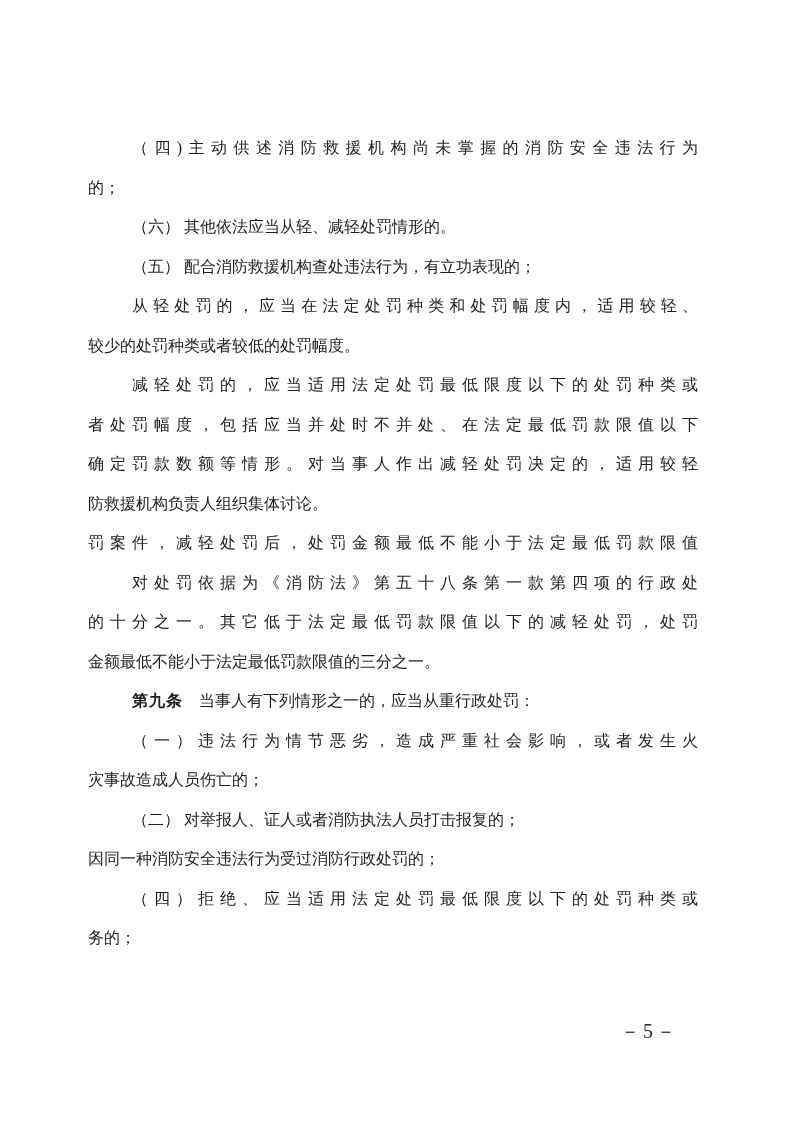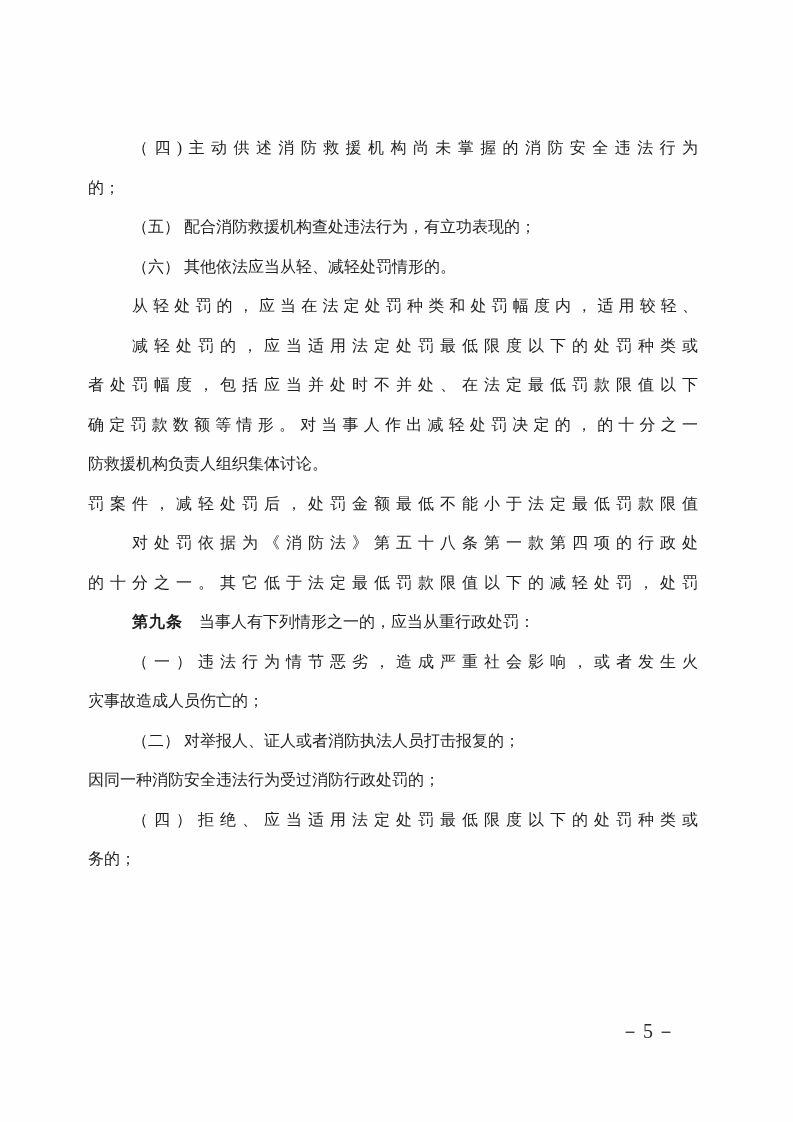--- a/index.html
+++ b/index.html
@@ -51,30 +51,32 @@
     font-family: "Liberation Serif", "DejaVu Serif", serif;
   }
 </style>
 </head>
 <body>
 
 <div class="page">
   <main class="doc-body">
       <div class="line indent fill"><span>（四)主动供述消防救援机构尚未掌握的消防安全违法行为</span></div>
       <div class="line"><span>的；</span></div>
+      <div class="line indent"><span>（六） 其他依法应当从轻、减轻处罚情形的。</span></div>
       <div class="line indent"><span>（五） 配合消防救援机构查处违法行为，有立功表现的；</span></div>
-      <div class="line indent"><span>（六） 其他依法应当从轻、减轻处罚情形的。</span></div>
       <div class="line indent fill"><span>从轻处罚的，应当在法定处罚种类和处罚幅度内，适用较轻、</span></div>
+      <div class="line"><span>较少的处罚种类或者较低的处罚幅度。</span></div>
       <div class="line indent fill"><span>减轻处罚的，应当适用法定处罚最低限度以下的处罚种类或</span></div>
       <div class="line fill"><span>者处罚幅度，包括应当并处时不并处、在法定最低罚款限值以下</span></div>
-      <div class="line fill"><span>确定罚款数额等情形。对当事人作出减轻处罚决定的，的十分之一</span></div>
+      <div class="line fill"><span>确定罚款数额等情形。对当事人作出减轻处罚决定的，适用较轻</span></div>
       <div class="line"><span>防救援机构负责人组织集体讨论。</span></div>
       <div class="line fill"><span>罚案件，减轻处罚后，处罚金额最低不能小于法定最低罚款限值</span></div>
       <div class="line indent fill"><span>对处罚依据为《消防法》第五十八条第一款第四项的行政处</span></div>
       <div class="line fill"><span>的十分之一。其它低于法定最低罚款限值以下的减轻处罚，处罚</span></div>
+      <div class="line"><span>金额最低不能小于法定最低罚款限值的三分之一。</span></div>
       <div class="line indent"><span class="bold-run">第九条</span><span>　当事人有下列情形之一的，应当从重行政处罚：</span></div>
       <div class="line indent fill"><span>（一）违法行为情节恶劣，造成严重社会影响，或者发生火</span></div>
       <div class="line"><span>灾事故造成人员伤亡的；</span></div>
       <div class="line indent"><span>（二） 对举报人、证人或者消防执法人员打击报复的；</span></div>
       <div class="line"><span>因同一种消防安全违法行为受过消防行政处罚的；</span></div>
       <div class="line indent fill"><span>（四）拒绝、应当适用法定处罚最低限度以下的处罚种类或</span></div>
       <div class="line"><span>务的；</span></div>
     </main>
   <div class="page-number">－5－</div>
 </div>

